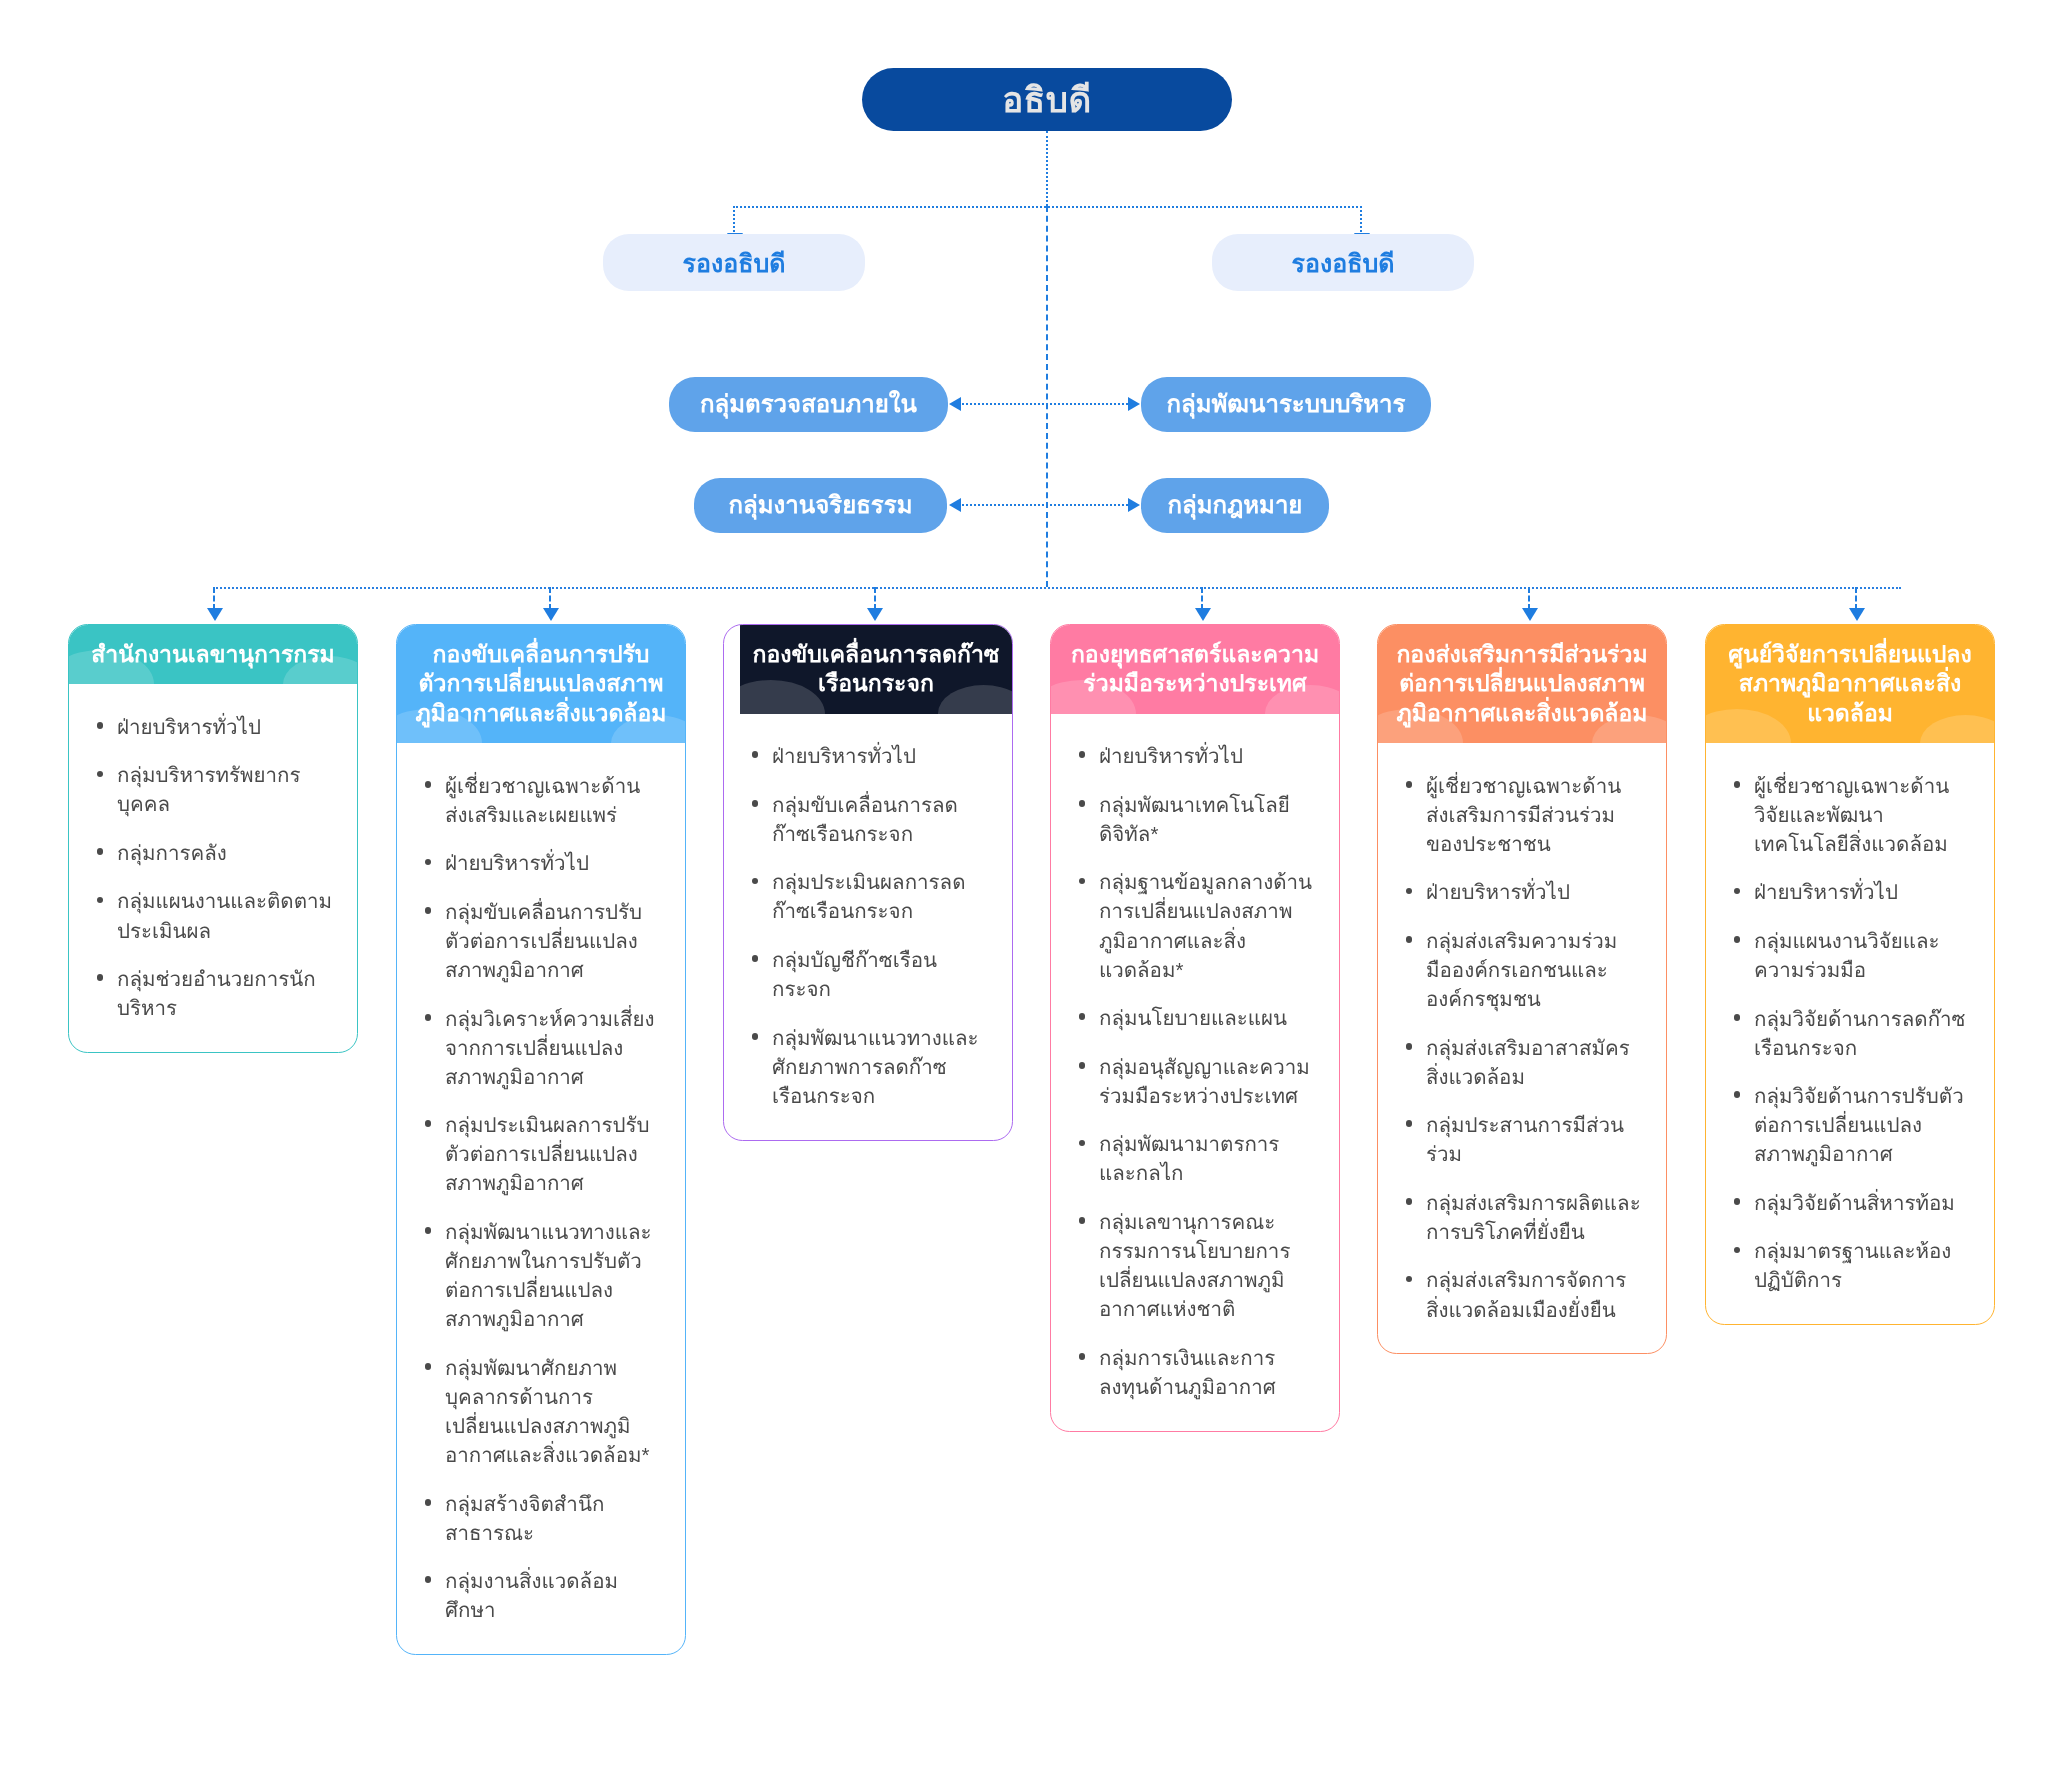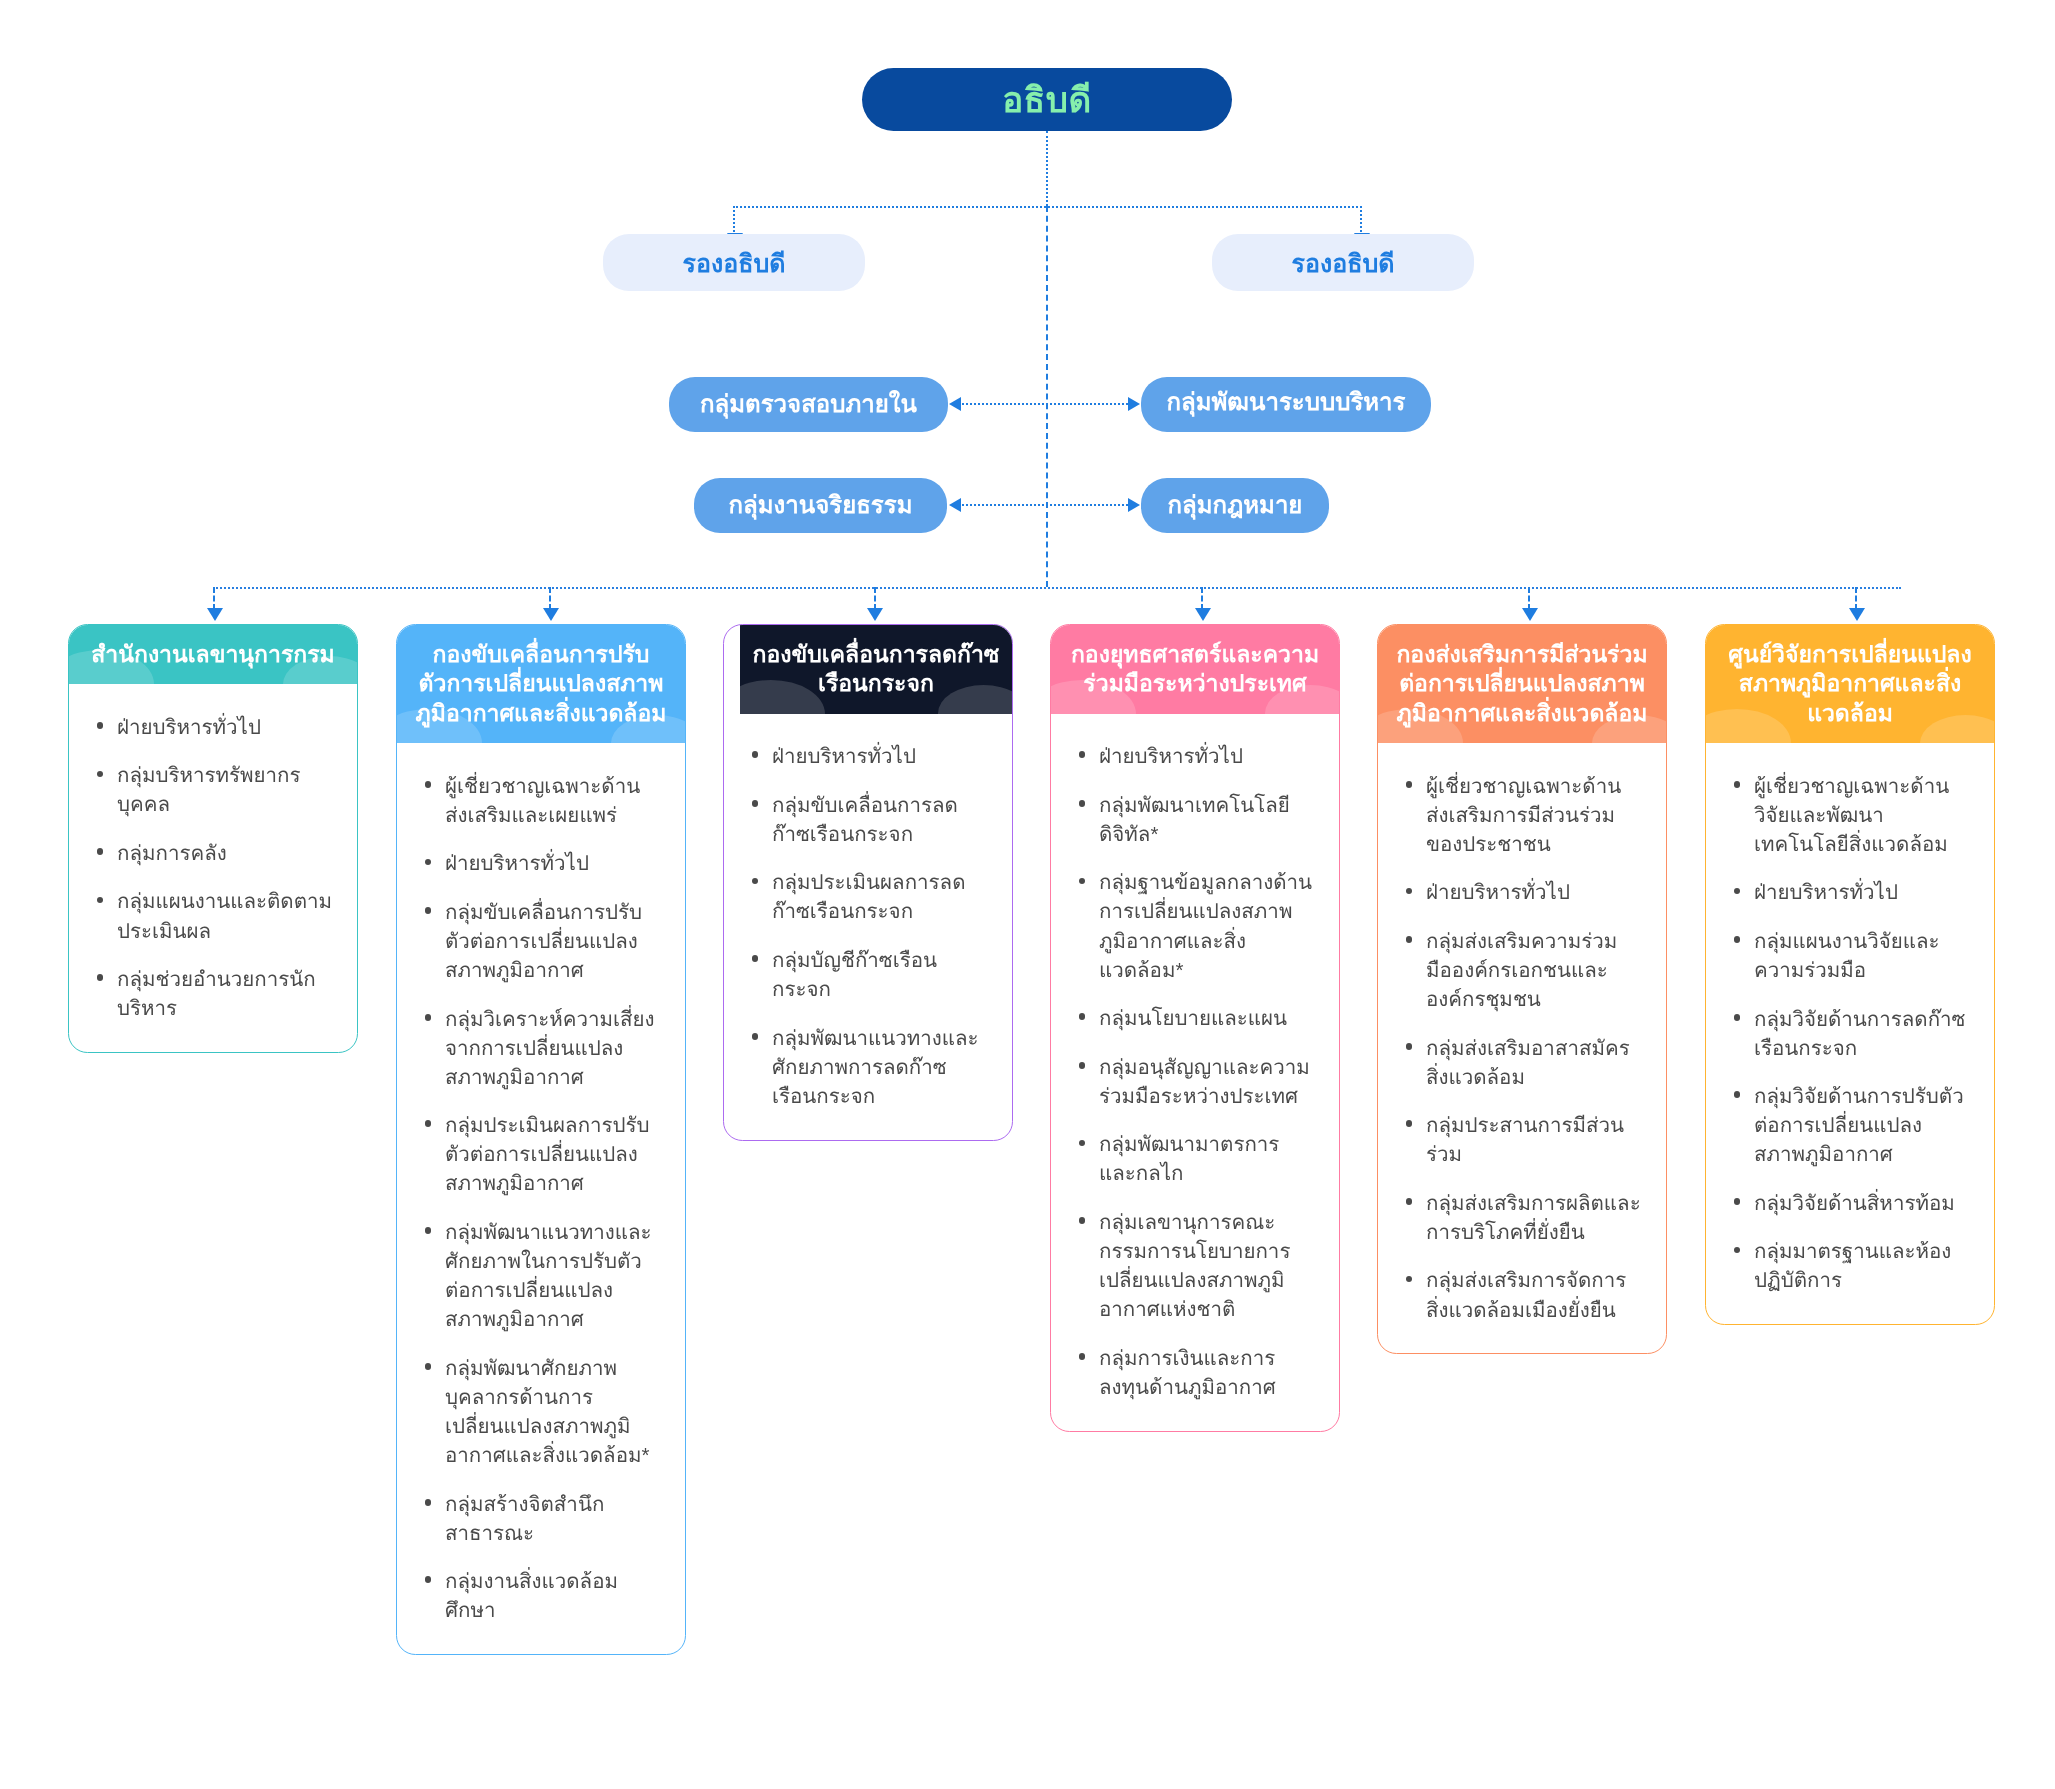--- a/index.html
+++ b/index.html
@@ -23,21 +23,21 @@
     border-top:7.4px solid transparent;border-bottom:7.4px solid transparent;
     border-right:12.5px solid #1f7de0;}
   .arrow-right{position:absolute;width:0;height:0;
     border-top:7.4px solid transparent;border-bottom:7.4px solid transparent;
     border-left:12.5px solid #1f7de0;}
 
   
   .node{position:absolute;display:flex;align-items:center;justify-content:center;
         text-align:center;line-height:1.2;box-sizing:border-box;}
   .node-dg{
-    background:#084a9e;color:#86efac;border-radius:46px;
+    background:#084a9e;color:#e5e5e5;border-radius:46px;
     font-size:35px;font-weight:bold;letter-spacing:0.6px;
   }
   .node-deputy{
     background:#e7eefc;color:#1f7de0;border-radius:26px;
     font-size:25px;font-weight:bold;
   }
   .node-staff{
     background:#5fa3ea;color:#ffffff;border-radius:26px;
     font-size:24px;font-weight:bold;padding:0 15px;
   }
@@ -93,21 +93,21 @@
 
   <div class="node node-deputy" style="left:1212px;top:234px;width:262px;height:57px;">
     <span>รองอธิบดี</span>
   </div>
 
   <div class="vline" style="left:1046px;top:206px;height:381px;"></div>
 
   <div class="node node-staff" style="left:669px;top:377px;width:279px;height:55px;">
     <span>กลุ่มตรวจสอบภายใน</span>
   </div>
-  <div class="node node-staff" style="left:1141px;top:377px;width:290px;height:55px;font-family:Liberation Mono, monospace;">
+  <div class="node node-staff" style="left:1141px;top:377px;width:290px;height:55px;">
     <span>กลุ่มพัฒนาระบบบริหาร</span>
   </div>
   <div class="hdot" style="left:962px;top:403px;width:166px;"></div>
   <div class="arrow-left" style="left:949px;top:397px;"></div>
   <div class="arrow-right" style="left:1128px;top:397px;"></div>
 
   <div class="node node-staff" style="left:694px;top:478px;width:253px;height:55px;">
     <span>กลุ่มงานจริยธรรม</span>
   </div>
   <div class="node node-staff" style="left:1141px;top:478px;width:188px;height:55px;">

